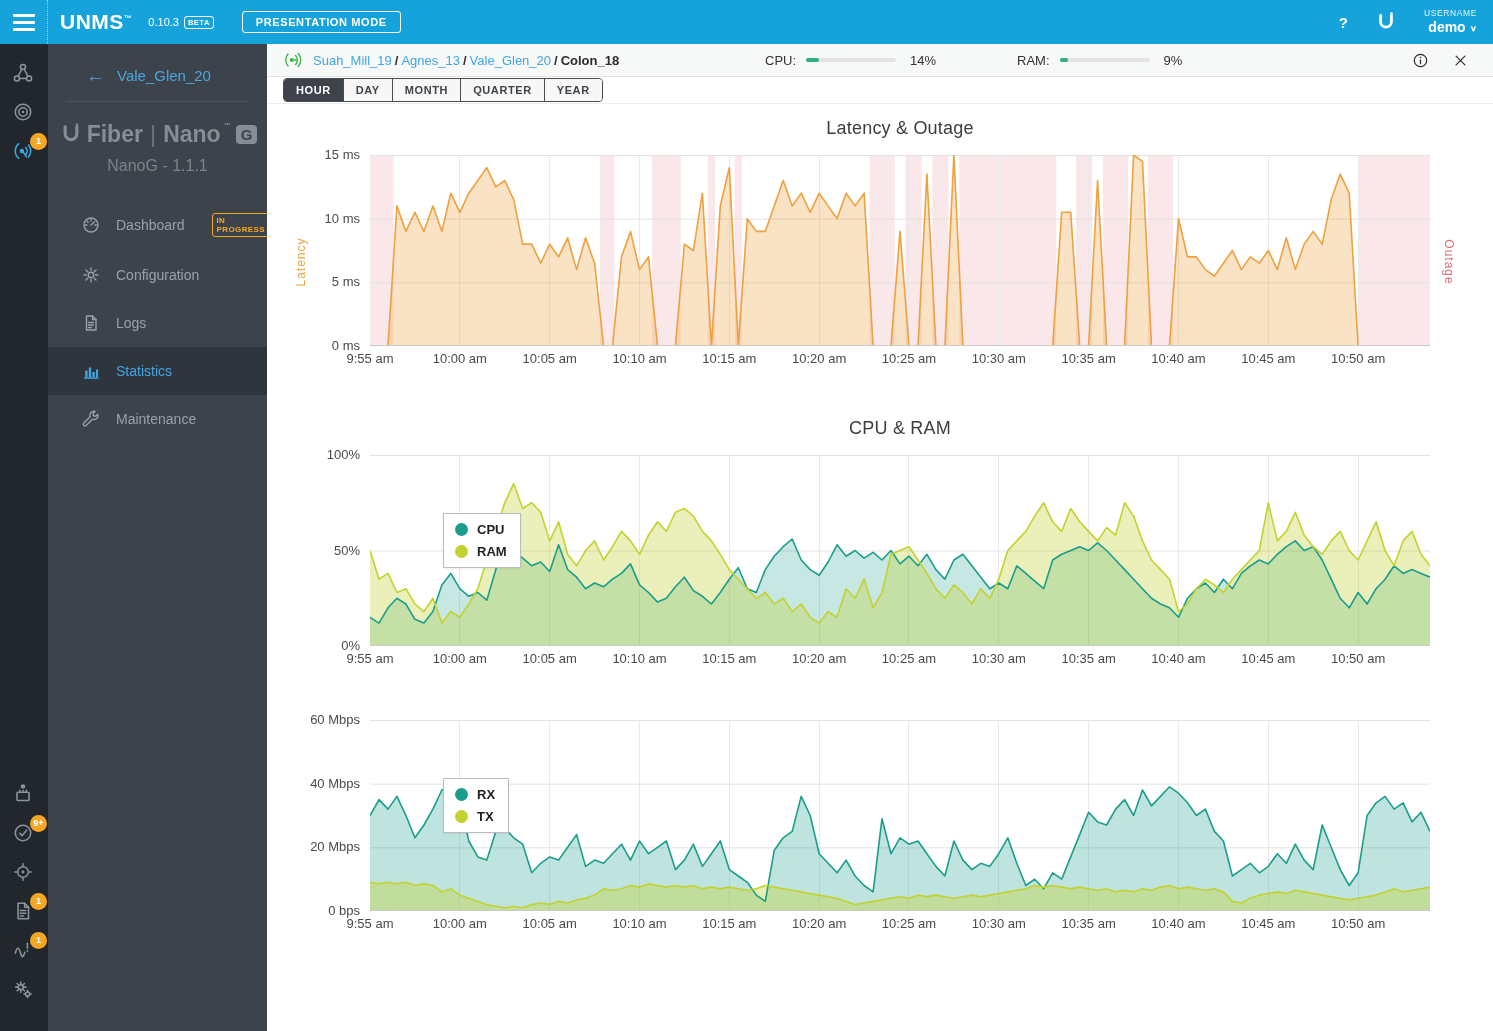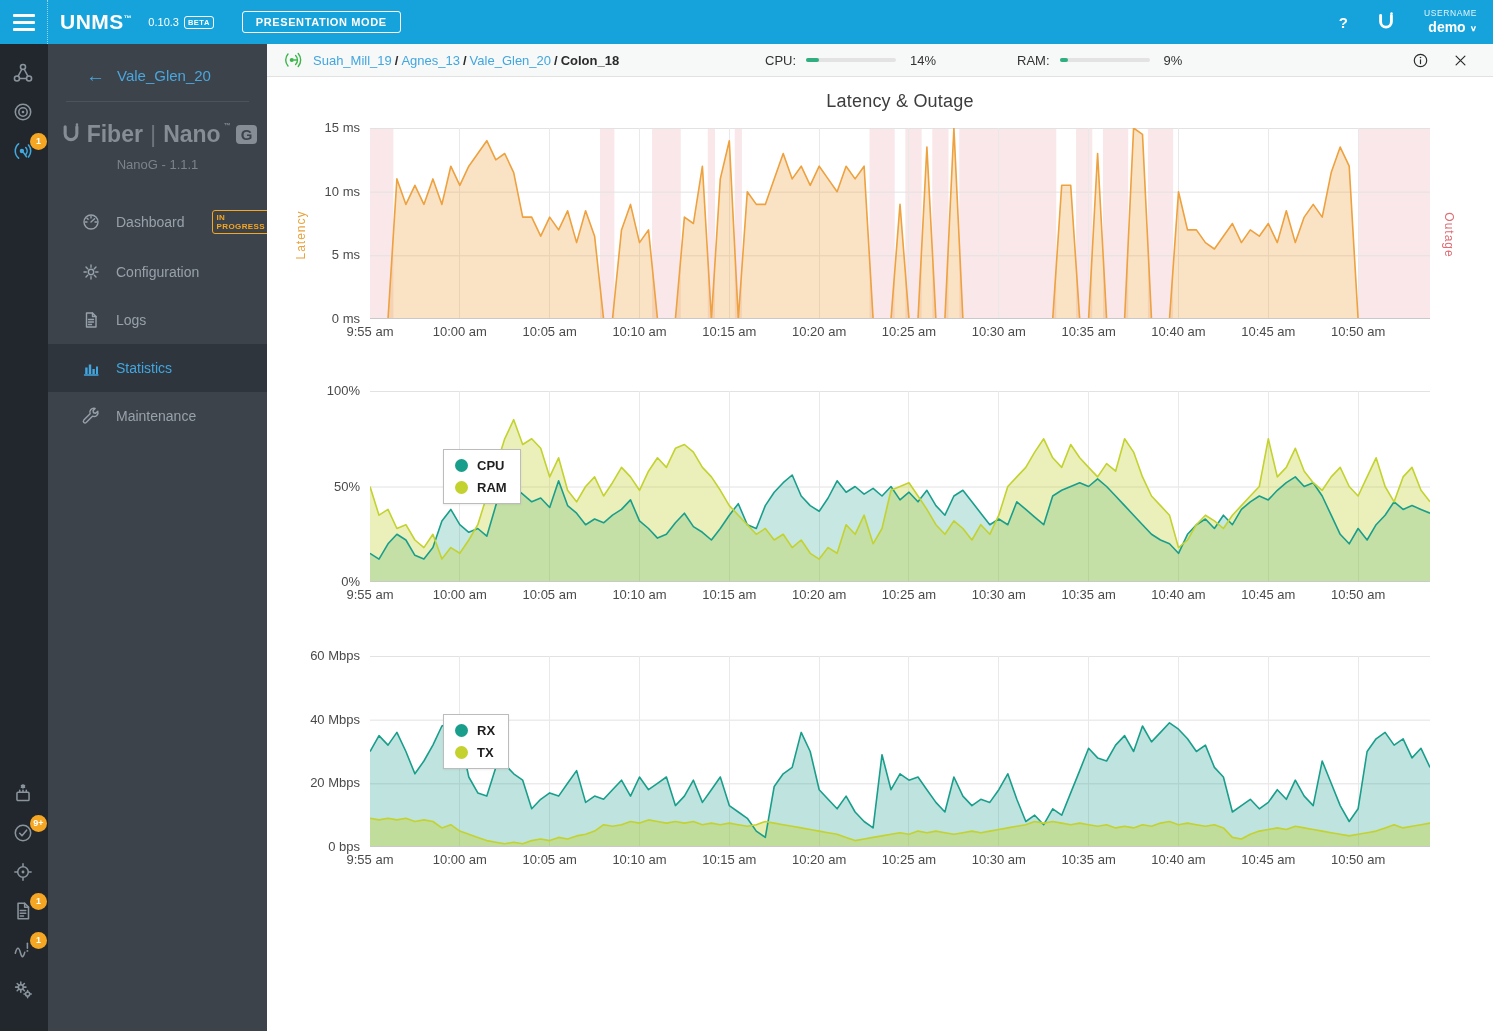--- a/index.html
+++ b/index.html
@@ -44,21 +44,21 @@
   .back-arrow { font-size:19px; line-height:1; }
   .side-divider { border-bottom:1px solid #4c535b; margin:0 18px; }
   .logo-block { text-align:center; padding-top:18px; color:#868d94; }
   .logo-line { display:flex; justify-content:center; align-items:center; gap:3px;
                font-size:23px; font-weight:bold; }
   .logo-u { width:26px; height:26px; color:#868d94; }
   .logo-bar { font-weight:normal; color:#6d747b; font-size:24px; margin:0 4px; }
   .logo-tm { font-size:7px; align-self:flex-start; margin-top:2px; }
   .logo-g { background:#868d94; color:#3c434b; border-radius:4px; font-size:15px;
             padding:1px 5px; margin-left:2px; }
-  .logo-sub { font-size:13px; color:#7c838a; margin-top:9px; }
+  .logo-sub { font-size:16px; color:#7c838a; margin-top:9px; }
   .menu { margin-top:24px; }
   .menu-item { display:flex; align-items:center; gap:15px; padding:14px 0 14px 33px;
                font-size:14px; cursor:pointer; color:#98a1aa; }
   .menu-item .mi-icon { width:20px; height:20px; flex:0 0 20px; }
   .menu-item.active { background:#2f353c; color:#42a6e0; }
   .progress-pill { border:1px solid #f5a623; color:#f5a623; font-size:8px; font-weight:bold;
                    border-radius:3px; padding:2px 4px; margin-left:12px; letter-spacing:.4px; }
 
   
   .main { position:absolute; left:267px; top:44px; right:0; bottom:0; background:#fff; }
@@ -283,20 +283,29 @@
     <span class="hdr-icon info"><svg viewBox="0 0 20 20" width="17" height="17" fill="none" stroke="currentColor" stroke-width="1.4" stroke-linecap="round" stroke-linejoin="round">
           <circle cx="10" cy="10" r="7.3"></circle>
           <path d="M10 9.2 v4.4"></path>
           <circle cx="10" cy="6.4" r="0.95" fill="currentColor" stroke="none"></circle>
         </svg></span>
     <span class="hdr-icon close"><svg viewBox="0 0 20 20" width="17" height="17" fill="none" stroke="currentColor" stroke-width="1.4" stroke-linecap="round" stroke-linejoin="round">
           <path d="M4.8 4.8 L15.2 15.2 M15.2 4.8 L4.8 15.2"></path>
         </svg></span>
   </div>
 
+  <div class="tab-row">
+    <div class="tab-group" id="tab-group">
+        <div class="tab active">HOUR</div>
+        <div class="tab">DAY</div>
+        <div class="tab">MONTH</div>
+        <div class="tab">QUARTER</div>
+        <div class="tab">YEAR</div>
+      </div>
+  </div>
 
   <div class="chart" id="chart-0">
     <div class="chart-title">Latency &amp; Outage</div>
   <div class="chart-body">
         <svg class="plot-svg" viewBox="0 0 1060 191">
           <rect x="0.0" y="0" width="23.4" height="191" fill="#e05c6e" fill-opacity="0.15"></rect>
           <rect x="230.0" y="0" width="14.4" height="191" fill="#e05c6e" fill-opacity="0.15"></rect>
           <rect x="282.1" y="0" width="28.7" height="191" fill="#e05c6e" fill-opacity="0.15"></rect>
           <rect x="337.8" y="0" width="7.2" height="191" fill="#e05c6e" fill-opacity="0.15"></rect>
           <rect x="364.7" y="0" width="7.2" height="191" fill="#e05c6e" fill-opacity="0.15"></rect>
@@ -342,20 +351,21 @@
           <div class="xtick" style="left: 538.983px;">10:25 am</div>
           <div class="xtick" style="left: 628.814px;">10:30 am</div>
           <div class="xtick" style="left: 718.644px;">10:35 am</div>
           <div class="xtick" style="left: 808.475px;">10:40 am</div>
           <div class="xtick" style="left: 898.305px;">10:45 am</div>
           <div class="xtick" style="left: 988.136px;">10:50 am</div>
         </div>
       </div>
     </div>
   <div class="chart" id="chart-1">
+    <div class="chart-title">CPU &amp; RAM</div>
   <div class="chart-body">
         <svg class="plot-svg" viewBox="0 0 1060 191">
           <line x1="0" y1="96" x2="1060" y2="96" stroke="#e2e2e2" stroke-width="1"></line>
           <line x1="0" y1="0.5" x2="1060" y2="0.5" stroke="#e2e2e2" stroke-width="1"></line>
           <line x1="89.5" y1="0" x2="89.5" y2="191" stroke="#e9e9e9" stroke-width="1"></line>
           <line x1="179.5" y1="0" x2="179.5" y2="191" stroke="#e9e9e9" stroke-width="1"></line>
           <line x1="269.5" y1="0" x2="269.5" y2="191" stroke="#e9e9e9" stroke-width="1"></line>
           <line x1="359.5" y1="0" x2="359.5" y2="191" stroke="#e9e9e9" stroke-width="1"></line>
           <line x1="449.5" y1="0" x2="449.5" y2="191" stroke="#e9e9e9" stroke-width="1"></line>
           <line x1="538.5" y1="0" x2="538.5" y2="191" stroke="#e9e9e9" stroke-width="1"></line>

